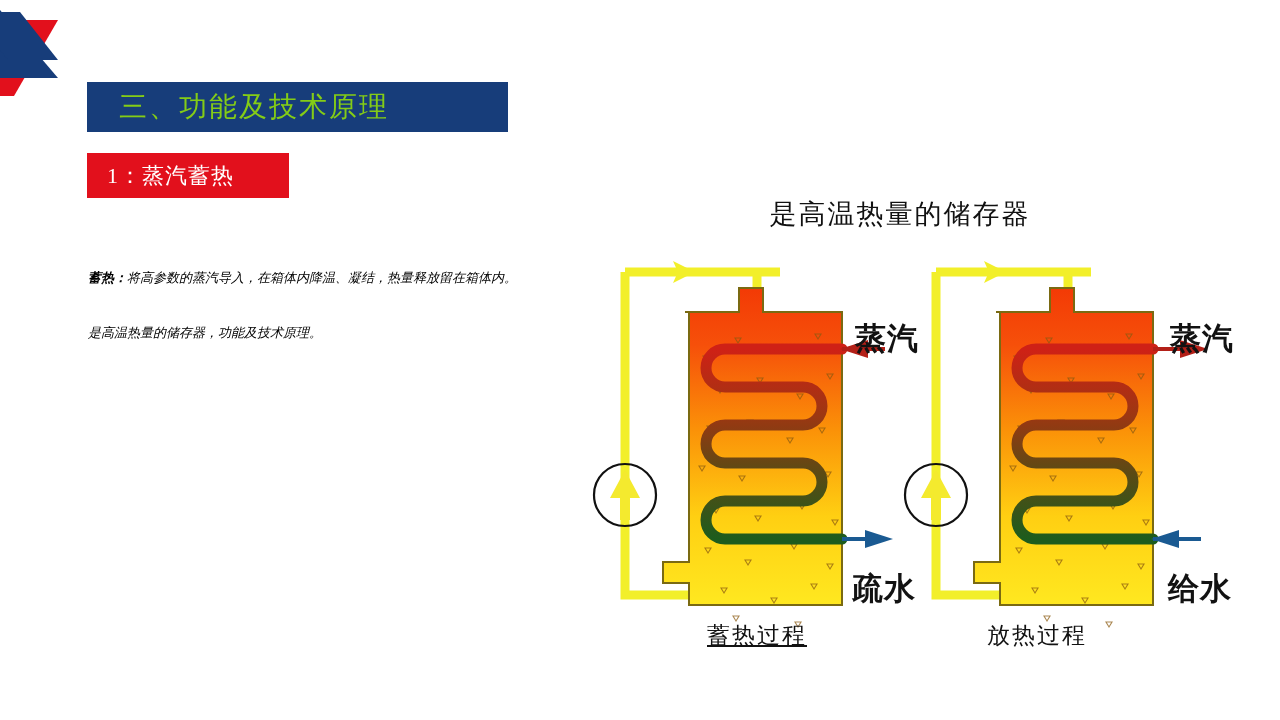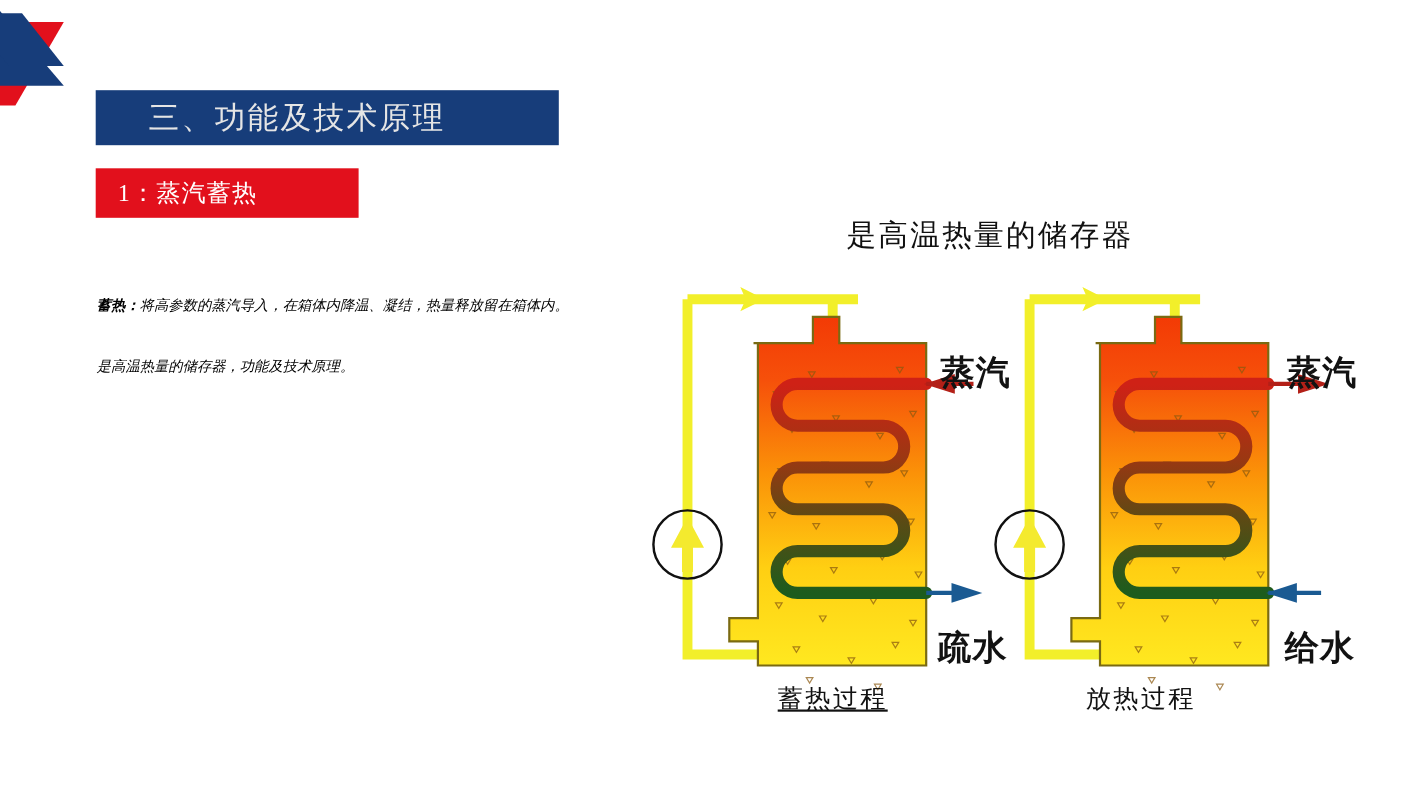--- a/index.html
+++ b/index.html
@@ -16,28 +16,28 @@
   
   .corner-deco{position:absolute;left:0;top:0;width:130px;height:130px;}
 
   
   .section-bar{
     position:absolute;left:87px;top:82px;width:421px;height:50px;
     background:#173d7a;
     display:flex;align-items:center;
   }
   .section-bar-text{
-    color:#e5e5e5;font-size:28px;letter-spacing:2px;
-    padding-left:48px;white-space:nowrap;
+    color:#84cc16;font-size:28px;letter-spacing:2px;
+    padding-left:32px;white-space:nowrap;
     font-family:Liberation Mono, monospace;
   }
 
   
   .sub-bar{
-    position:absolute;left:87px;top:153px;width:239px;height:45px;
+    position:absolute;left:87px;top:153px;width:202px;height:45px;
     background:#e2101c;
     display:flex;align-items:center;
   }
   .sub-bar-text{
     color:#ffffff;font-size:22px;letter-spacing:1px;
     padding-left:20px;white-space:nowrap;
   }
 
   
   .body-copy{

